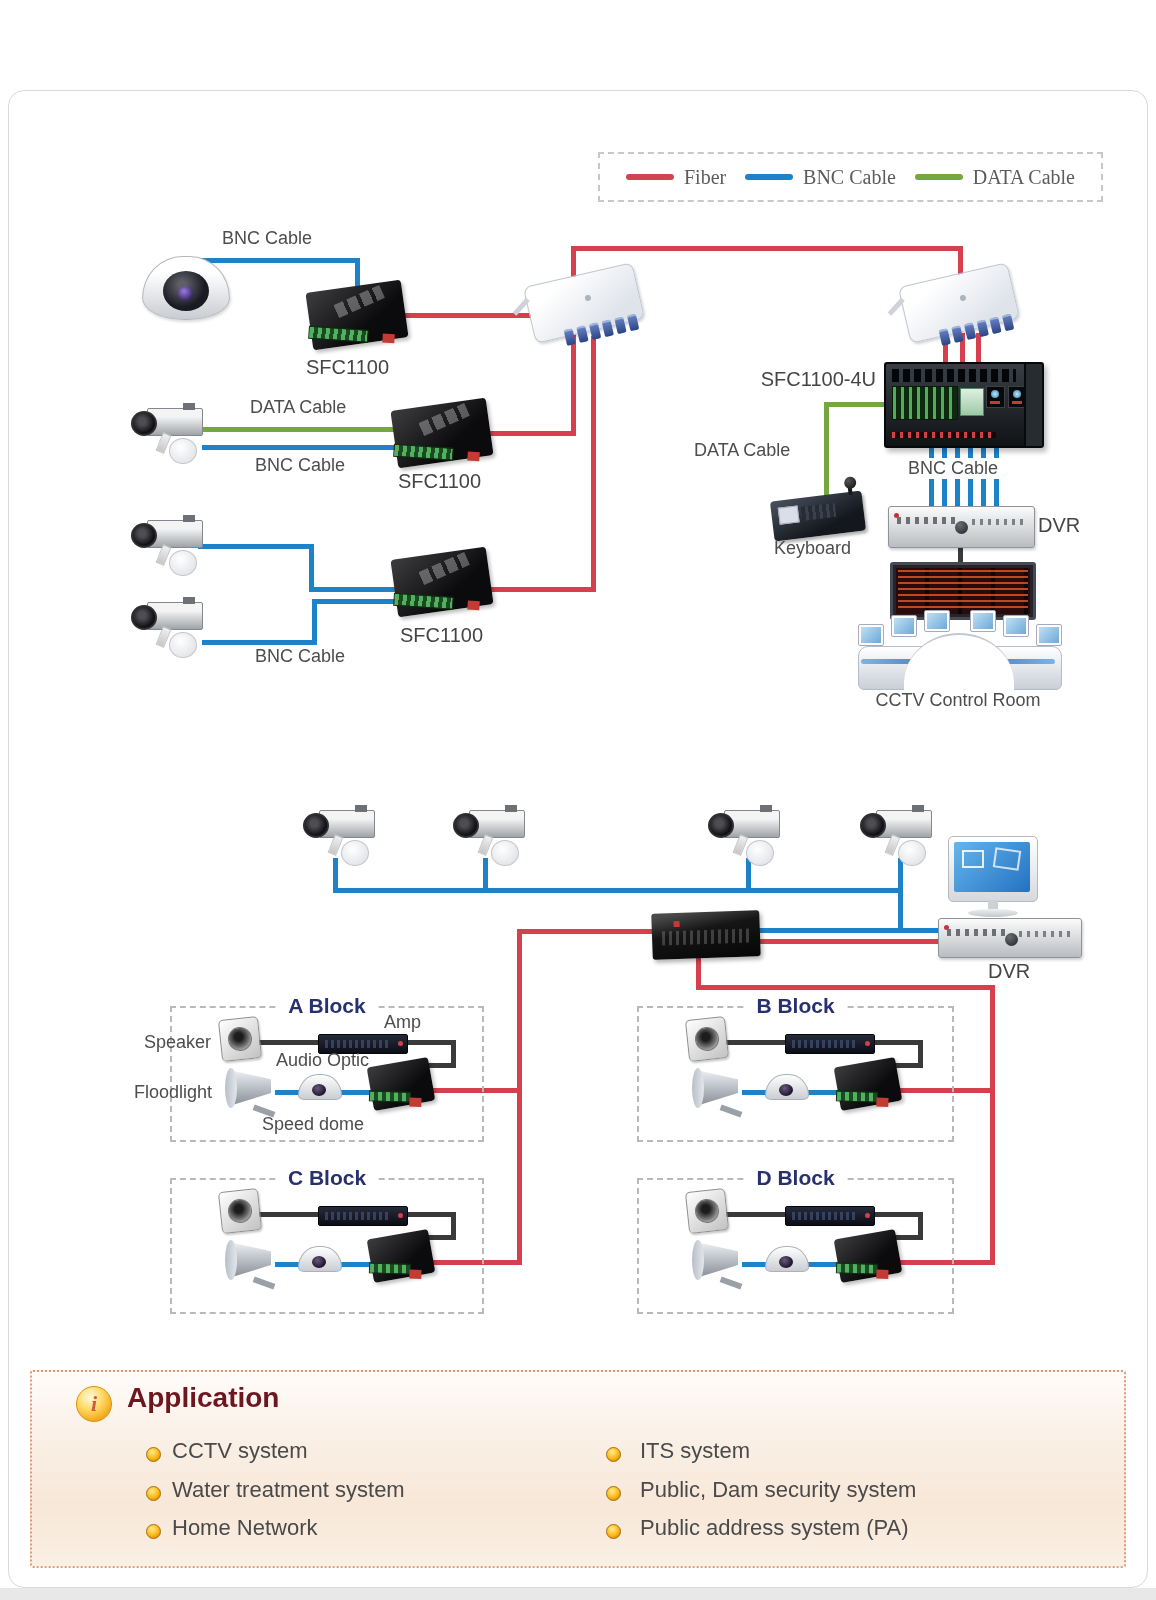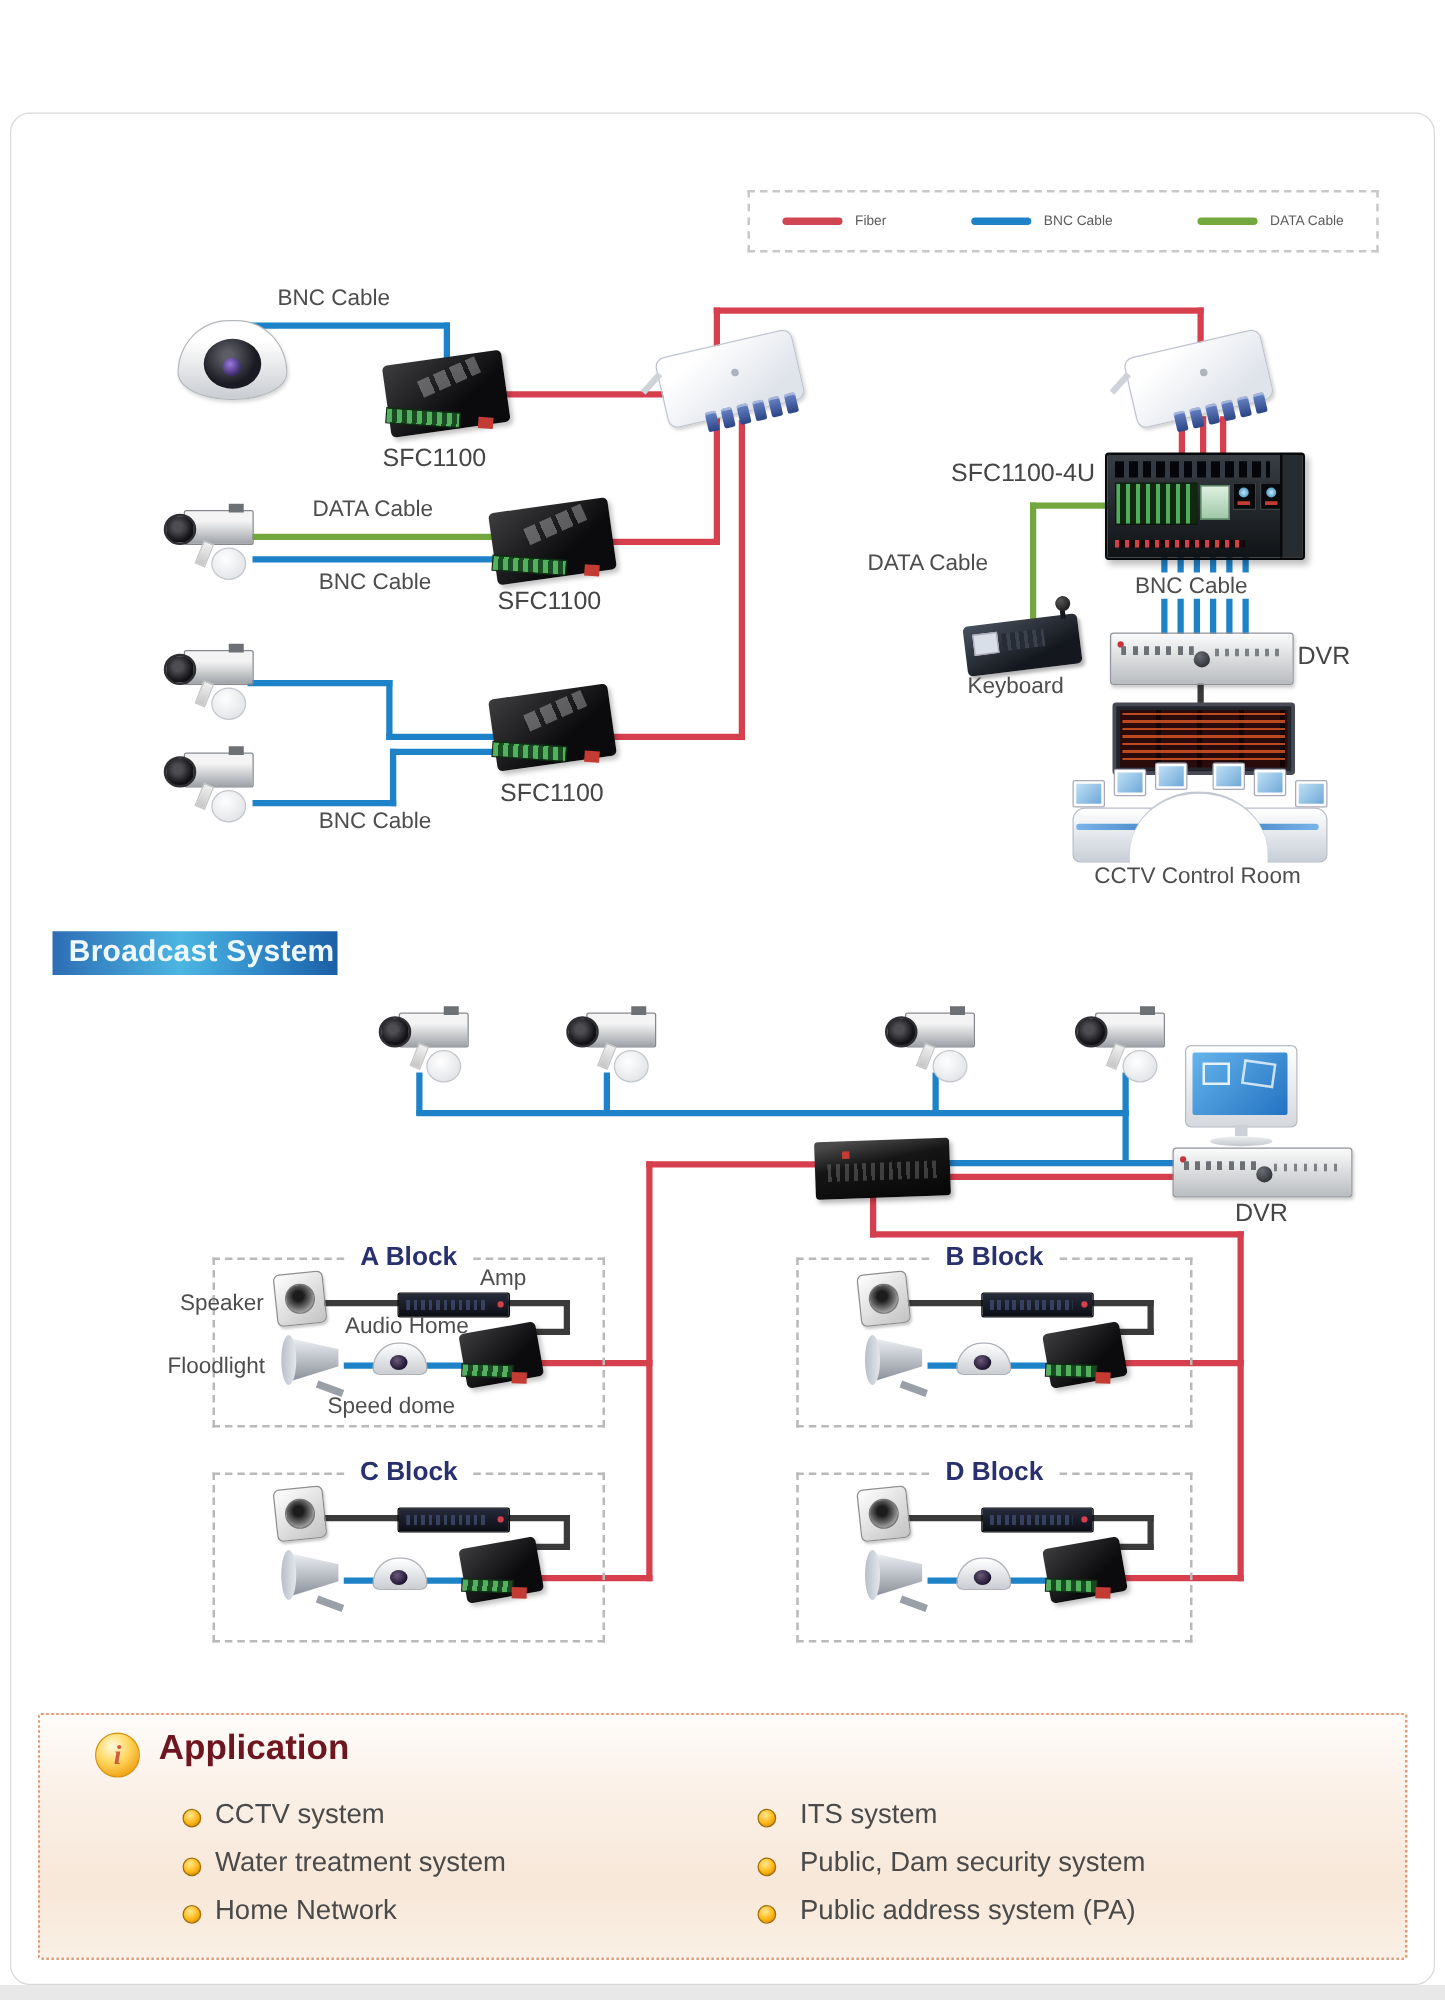--- a/index.html
+++ b/index.html
@@ -11,21 +11,21 @@
   .page-title{position:absolute;top:14px;left:0;width:1060px;text-align:center;
         font-family:"Liberation Serif","DejaVu Serif",serif;font-size:55px;color:#000;z-index:2;}
   .bar{position:absolute;height:35px;z-index:2;box-sizing:border-box;
        background:linear-gradient(90deg,#2d6db4 0%,#4cb6e2 45%,#2e85c6 75%,#1c5fa6 100%);
        color:#eef9ff;font-size:24px;font-weight:600;line-height:34px;padding-left:13px;letter-spacing:.2px;}
   .legend{position:absolute;left:598px;top:152px;width:505px;height:50px;border:2px dashed #c8c8c8;
        display:flex;align-items:center;justify-content:space-between;padding:0 26px;box-sizing:border-box;z-index:2;}
   .legend .item{display:flex;align-items:center;gap:10px;}
   .legend .sw{width:48px;height:6px;border-radius:3px;}
   .sw-fiber{background:#cf4552}.sw-bnc{background:#1e82c8}.sw-data{background:#74a73e}
-  .legend .ltx{font-size:11px;color:#5c5c5c;}
+  .legend .ltx{font-size:20px;color:#5c5c5c;font-family:Liberation Serif, serif;}
 
   .ln{position:absolute;z-index:1;}
   .h{height:5px}.v{width:5px}
   .red{background:#d6404e}.blue{background:#1e82c8}.green{background:#74a73e}.blk{background:#3a3a3a}
 
   .lbl{position:absolute;font-size:18px;color:#4d4d4d;z-index:3;white-space:nowrap;}
   .devlbl{position:absolute;font-size:20px;color:#454545;z-index:3;white-space:nowrap;}
   .bg{background:#fff;padding:0 4px;}
 
   
@@ -341,21 +341,20 @@
   <div class="devlbl" style="left:398px;top:470px">SFC1100</div>
   <div class="lbl" style="left:255px;top:646px">BNC Cable</div>
   <div class="devlbl" style="left:400px;top:624px">SFC1100</div>
   <div class="devlbl" style="left:726px;top:368px;width:150px;text-align:right">SFC1100-4U</div>
   <div class="lbl" style="left:694px;top:440px">DATA Cable</div>
   <div class="lbl" style="left:774px;top:538px">Keyboard</div>
   <div class="lbl bg" style="left:904px;top:458px">BNC Cable</div>
   <div class="devlbl" style="left:1038px;top:514px">DVR</div>
   <div class="lbl" style="left:858px;top:690px;width:200px;text-align:center">CCTV Control Room</div>
 
-  <div class="bar" style="left:42px;top:745px;width:228px;">Broadcast System</div>
 
   <div class="ln v blue" style="left:333px;top:858px;height:34px"></div>
   <div class="ln v blue" style="left:483px;top:858px;height:34px"></div>
   <div class="ln v blue" style="left:746px;top:858px;height:34px"></div>
   <div class="ln v blue" style="left:898px;top:858px;height:34px"></div>
   <div class="ln h blue" style="left:333px;top:888px;width:570px"></div>
   <div class="ln v blue" style="left:898px;top:888px;height:44px"></div>
   <div class="ln h blue" style="left:757px;top:928px;width:185px"></div>
   <div class="ln h red" style="left:517px;top:929px;width:137px"></div>
   <div class="ln h red" style="left:757px;top:939px;width:185px"></div>
@@ -434,21 +433,21 @@
       <div class="shell"></div>
         <div class="lens"></div>
     </div>
     <div class="sfc small" style="left:198px;top:54px">
       <div class="body"></div>
         <div class="term"></div>
       <div class="tab"></div>
     </div>
     <div class="lbl" style="left:-28px;top:24px">Speaker</div>
     <div class="lbl" style="left:212px;top:4px">Amp</div>
-    <div class="lbl" style="left:104px;top:42px">Audio Home</div>
+    <div class="lbl" style="left:104px;top:42px">Audio Optic</div>
     <div class="lbl" style="left:-38px;top:74px">Floodlight</div>
     <div class="lbl" style="left:90px;top:106px">Speed dome</div>
   </div>
 
   <div class="block" style="left:637px;top:1006px;width:313px;height:132px">
     <div class="btitle">B Block</div>
     <div class="ln h blk" style="left:84px;top:32px;width:64px"></div>
     <div class="ln h blk" style="left:232px;top:32px;width:52px"></div>
     <div class="ln v blk" style="left:279px;top:32px;height:28px"></div>
     <div class="ln h blk" style="left:228px;top:55px;width:56px"></div>

